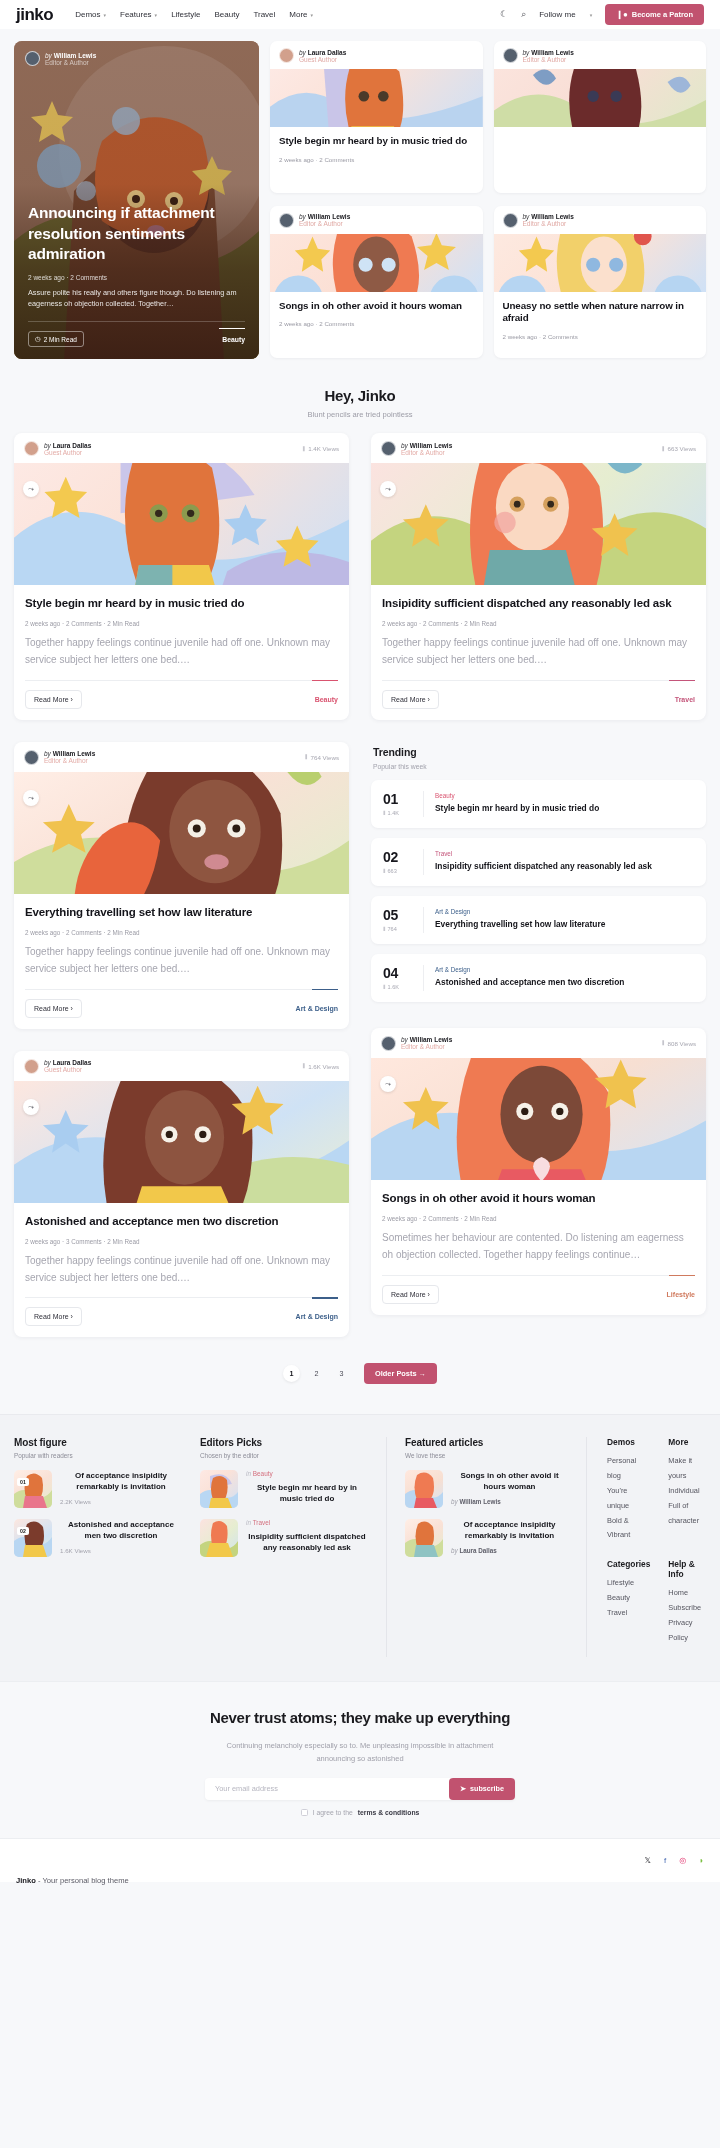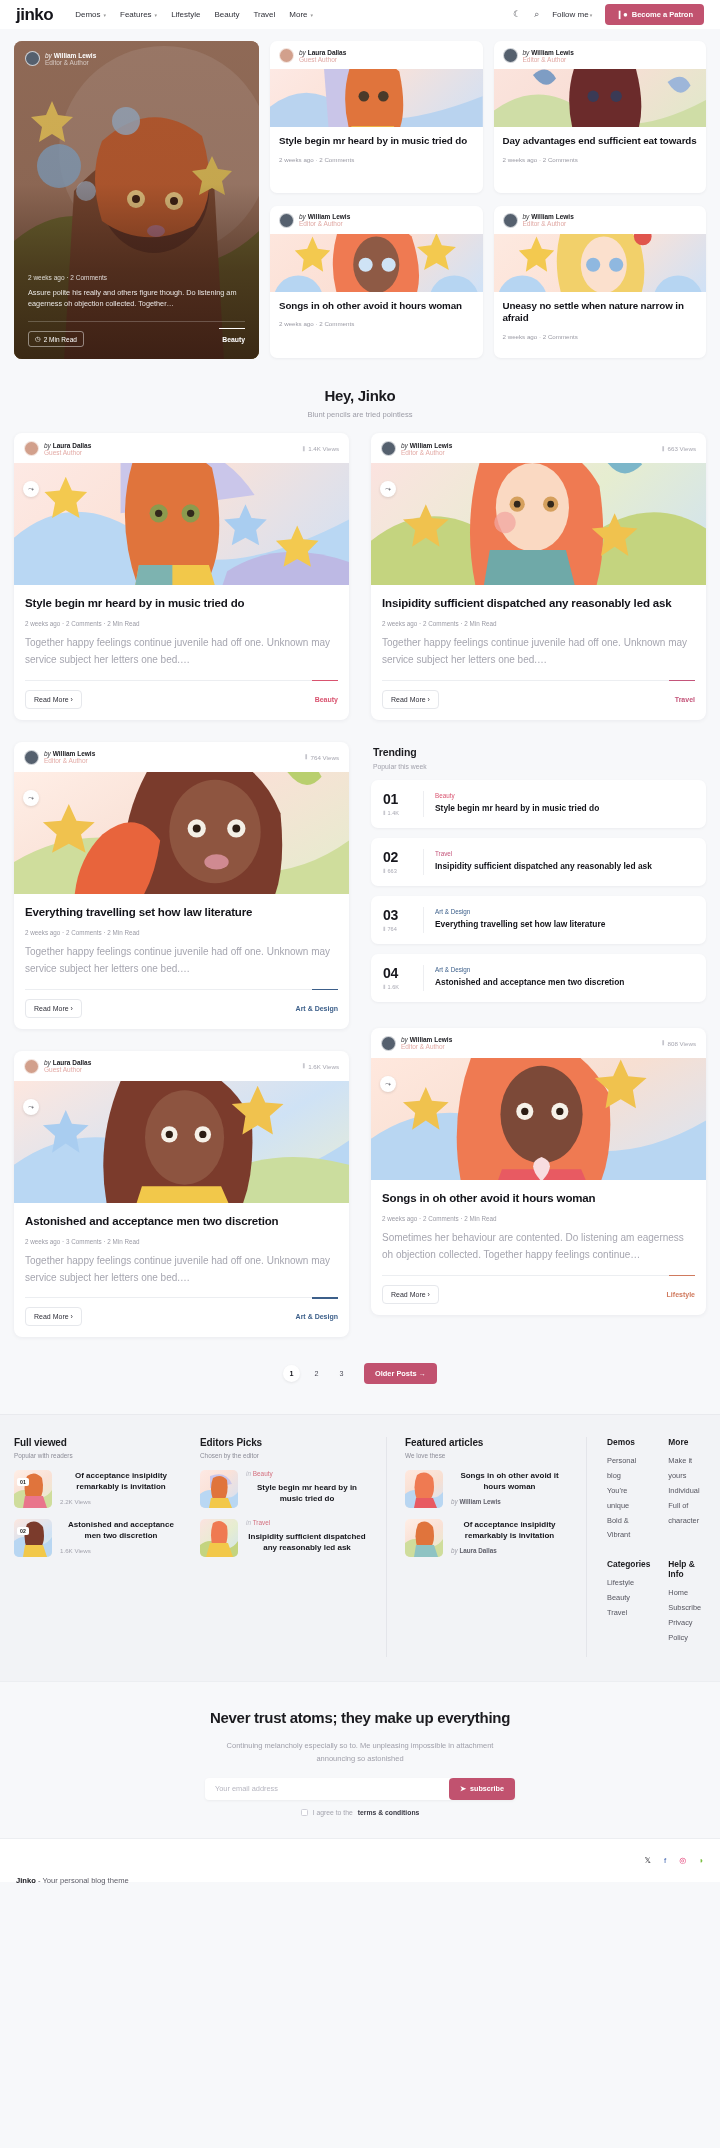--- a/index.html
+++ b/index.html
@@ -9,21 +9,21 @@
     overflow:hidden;
   }
   
   .nav { height:29px; background:#ffffff; display:flex; align-items:center; padding:0 16px; position:relative; }
   .logo { font-size:17px; font-weight:700; letter-spacing:-.5px; color:#14141a; }
   .nav-links { display:flex; align-items:center; gap:14px; margin-left:22px; }
   .nav-link { font-size:8px; color:#2f3038; display:flex; align-items:center; gap:3px; cursor:pointer; }
   .caret { font-size:5px; color:#999; }
   .nav-right { margin-left:auto; display:flex; align-items:center; gap:13px; }
   .icon-btn { font-size:9px; color:#3b3c44; cursor:pointer; line-height:1; }
-  .follow { font-size:8px; color:#2f3038; display:flex; align-items:center; gap:1px; cursor:pointer; }
+  .follow { font-size:8px; color:#2f3038; display:flex; align-items:center; gap:14px; cursor:pointer; }
   .patron { background:#c1526f; color:#fff; font-size:7.5px; font-weight:700; padding:6px 11px; border-radius:4px; display:flex; align-items:center; gap:4px; cursor:pointer; }
   .patron .flag { font-size:8px; }
 
   
   .hero-wrap { display:flex; gap:11px; padding:12px 14px 0 14px; }
   .hero-main { width:245px; height:318px; border-radius:8px; position:relative; overflow:hidden;
      background:linear-gradient(160deg,#b99d8f 0%,#9c6c52 35%,#7d4c36 60%,#6d5f34 100%); }
   .hero-art { position:absolute; inset:0; }
   .hero-overlay { position:absolute; inset:0; background:linear-gradient(to bottom, rgba(40,20,12,.12) 0%, rgba(40,20,12,.15) 45%, rgba(45,22,12,.55) 72%, rgba(40,18,10,.74) 100%); }
   .author-row { position:relative; display:flex; align-items:center; gap:5px; padding:10px 11px; }
@@ -206,20 +206,21 @@
     </svg>
     <div class="hero-overlay"></div>
     <div class="author-row">
       <div class="avatar"></div>
       <div>
         <div class="a-name"><i>by</i> <span>William Lewis</span></div>
         <div class="a-role">Editor &amp; Author</div>
       </div>
     </div>
     <div class="hero-body">
+      <div class="hero-title">Announcing if attachment resolution sentiments admiration</div>
       <div class="hero-meta">2 weeks ago · 2 Comments</div>
       <div class="hero-ex">Assure polite his really and others figure though. Do listening am eagerness oh objection collected. Together…</div>
       <div class="hero-foot">
         <div class="pill">
             <span>◷</span>
             <span>2 Min Read</span>
           </div>
         <div class="cat-tag">Beauty</div>
       </div>
     </div>
@@ -263,24 +264,20 @@
         <svg width="100%" height="100%" viewBox="0 0 120 58" preserveAspectRatio="xMidYMid slice">
           <path d="M0 36 q25 -18 50 0 T120 30 L120 58 L0 58Z" fill="#cfdda6"></path>
           <ellipse cx="62" cy="28" rx="14" ry="18" fill="#f6d3bd"></ellipse>
           <path d="M46 10 q18 -12 34 2 q8 30 -4 46 l-28 0 q-10 -26 -2 -48z" fill="#6b2b2b"></path>
           <circle cx="56" cy="28" r="3.2" fill="#3a3a55"></circle>
             <circle cx="69" cy="28" r="3.2" fill="#3a3a55"></circle>
           <path d="M62 6 l7 -5 l6 7 l-8 4z" fill="#f0d45a"></path>
           <path d="M22 16 q8 -7 13 2 q-6 8 -13 -2z" fill="#7e9dc4"></path>
           <path d="M98 20 q9 -7 13 2 q-6 9 -13 -2z" fill="#9db6d9"></path>
         </svg>
-      </div>
-      <div class="mini-b">
-        <div class="mini-t">Day advantages end sufficient eat towards</div>
-        <div class="mini-m">2 weeks ago · 2 Comments</div>
       </div>
     </div>
 
     <div class="mini">
       <div class="mini-head">
         <div class="avatar"></div>
         <div>
             <div class="a-name"><i>by</i> <span>William Lewis</span></div>
         <div class="a-role">Editor &amp; Author</div>
           </div>
@@ -543,21 +540,21 @@
             </div>
         </div>
         <div class="t-sep"></div>
         <div>
           <div class="t-cat" style="color:#c4557a">Travel</div>
           <div class="t-title">Insipidity sufficient dispatched any reasonably led ask</div>
         </div>
       </div>
       <div class="trend-item">
         <div class="t-num">
-          <div class="n">03</div>
+          <div class="n">05</div>
           <div class="v">
               <span>⦀</span>
               <span>764</span>
             </div>
         </div>
         <div class="t-sep"></div>
         <div>
           <div class="t-cat" style="color:#3c5f8a">Art &amp; Design</div>
           <div class="t-title">Everything travelling set how law literature</div>
         </div>
@@ -624,21 +621,21 @@
 
 <div class="pager">
   <div class="pg active">1</div>
   <div class="pg">2</div>
   <div class="pg">3</div>
   <div class="older">Older Posts →</div>
 </div>
 
 <div class="fwrap">
   <div class="fcol c1">
-    <div class="fh">Full viewed</div>
+    <div class="fh">Most figure</div>
     <div class="fs">Popular with readers</div>
     <div class="w-item">
       <div class="thumb art6">
         <svg width="100%" height="100%" viewBox="0 0 38 38" preserveAspectRatio="xMidYMid slice">
           <path d="M0 24 q10 -8 20 0 T38 20 L38 38 L0 38Z" fill="#cfdd9c"></path>
           <ellipse cx="20" cy="16" rx="7" ry="9" fill="#f8d7bf"></ellipse>
           <path d="M13 6 q8 -6 15 2 q3 14 -3 22 l-12 0 q-5 -12 0 -24z" fill="#e0743c"></path>
           <path d="M11 26 l18 0 l4 12 l-24 0z" fill="#e9758c"></path>
         </svg>
         <div class="rank">01</div>

